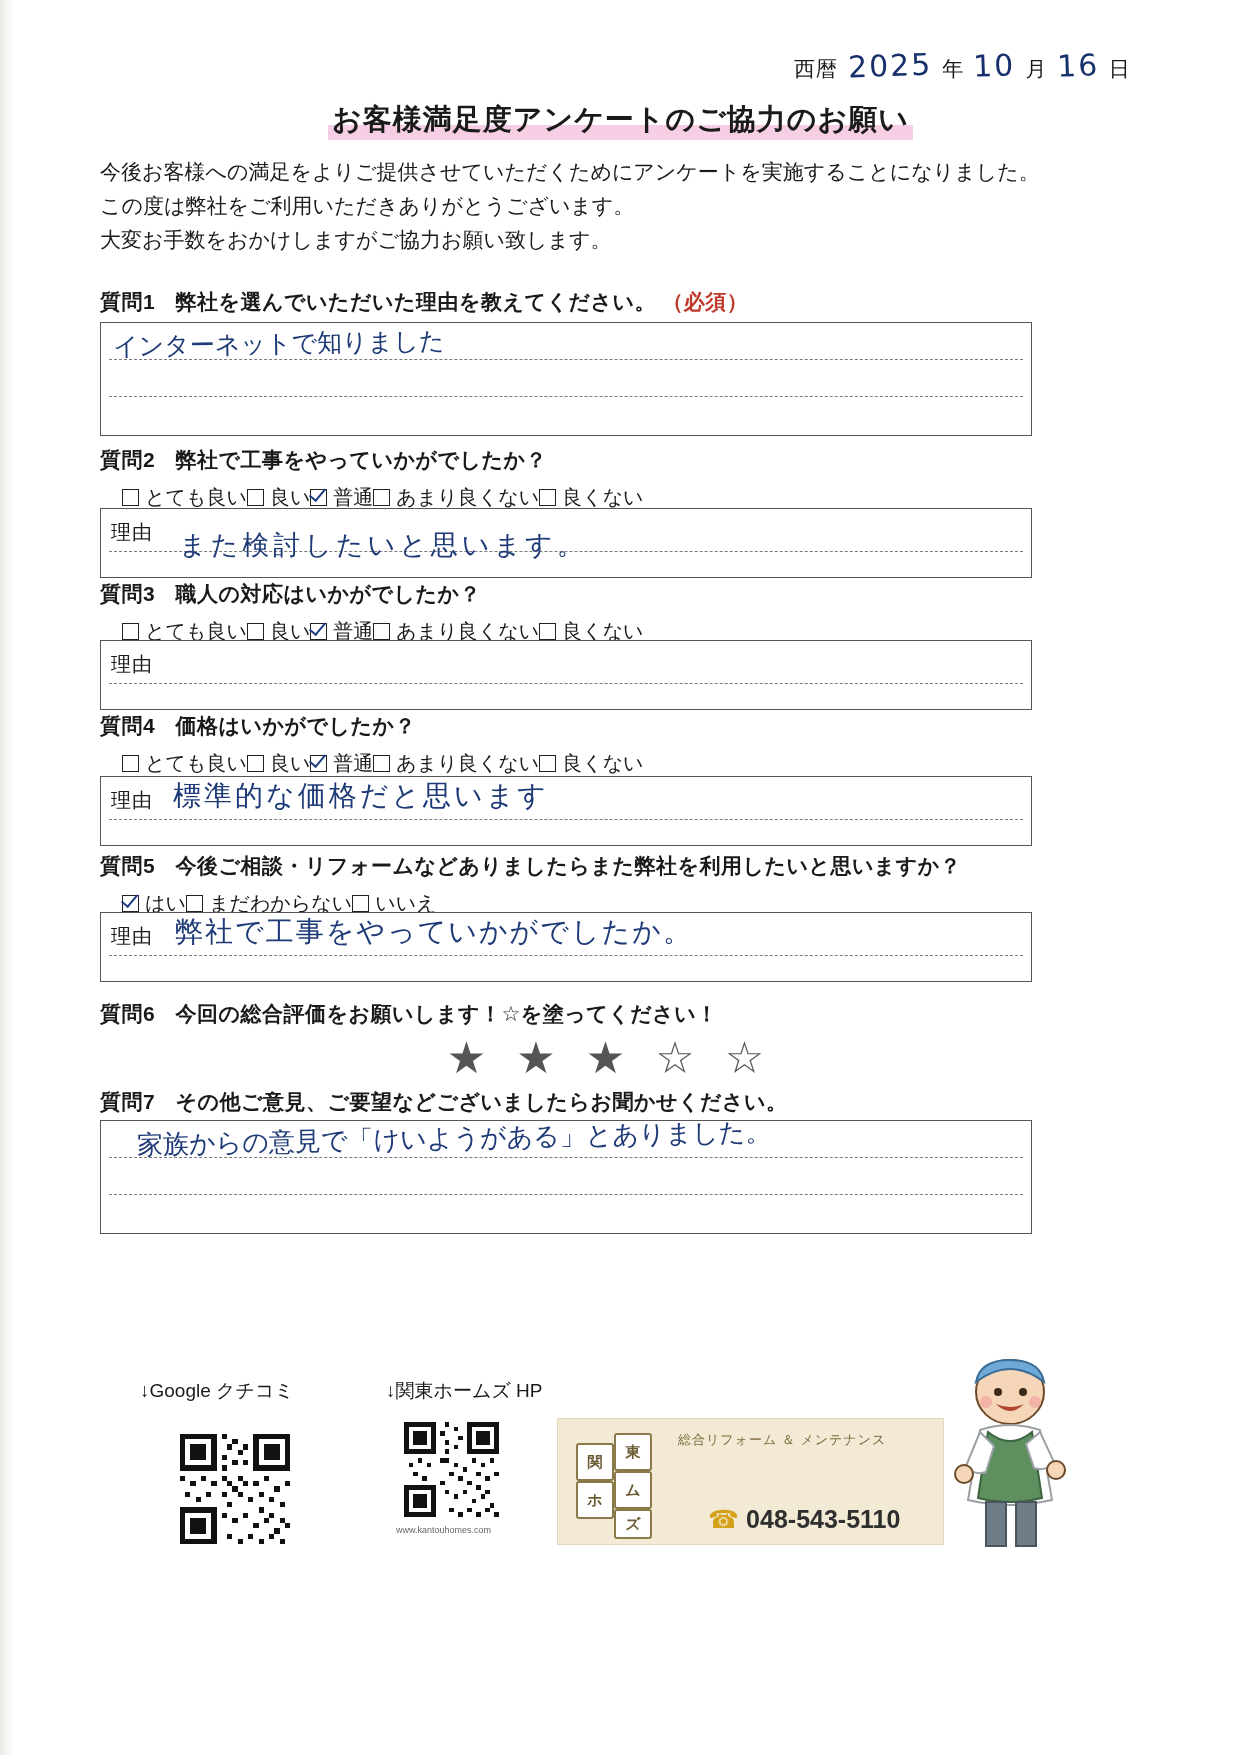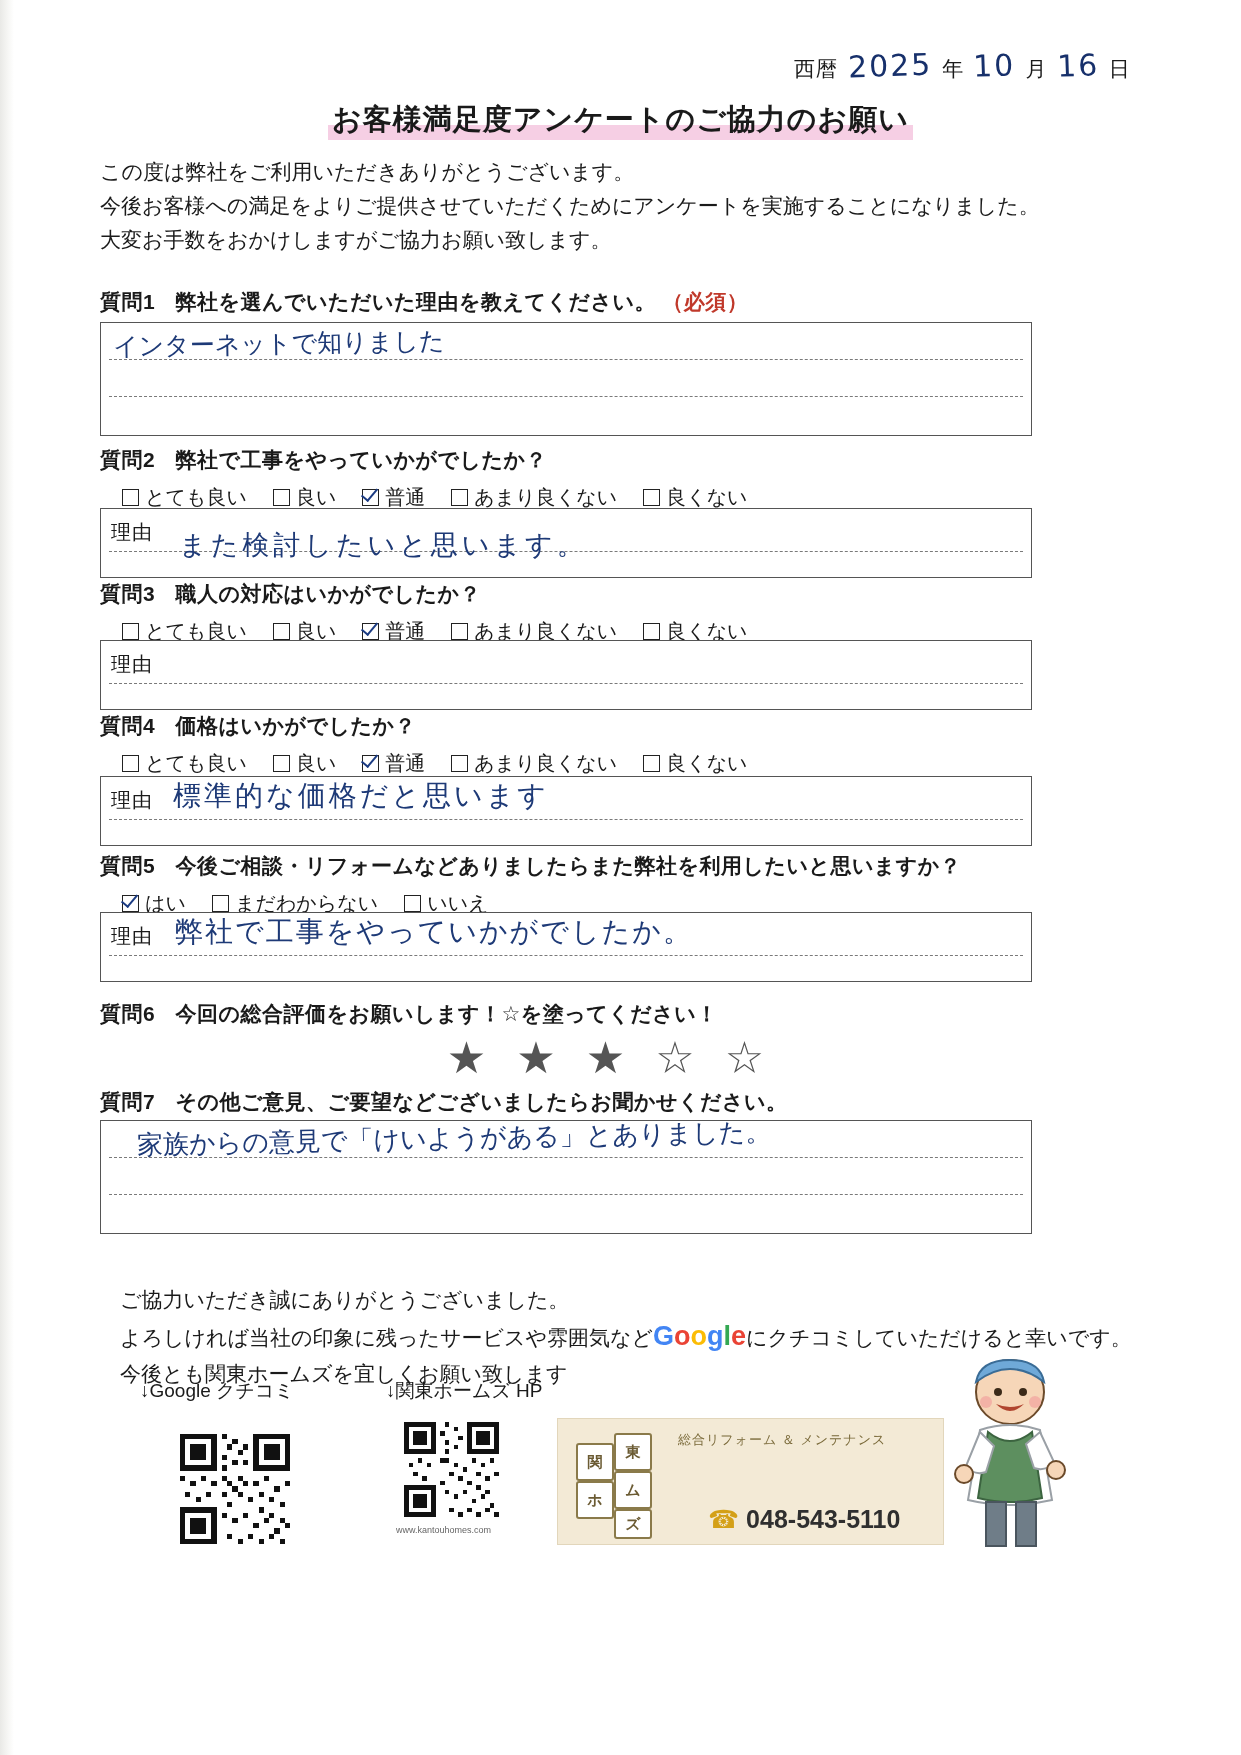--- a/index.html
+++ b/index.html
@@ -29,21 +29,21 @@
 
   
   .intro{position:absolute;left:100px;top:155px;width:1050px;font-size:21px;line-height:34px;}
 
   
   .q{position:absolute;left:100px;width:1041px;}
   .q-head{font-size:21px;font-weight:bold;letter-spacing:0.5px;}
   .q-head .qnum{margin-right:14px;}
   .q-head .required{color:#c0392b;font-weight:bold;}
 
-  .choices{display:flex;gap:26px;font-size:20px;margin-top:10px;padding-left:22px;align-items:center;}
+  .choices{display:flex;font-size:20px;margin-top:10px;padding-left:22px;align-items:center;}
   .choice{display:flex;align-items:center;gap:6px;}
   .box{display:inline-block;width:15px;height:15px;border:1.6px solid #222;position:relative;}
   .box.checked::after{content:"";position:absolute;left:2px;top:-5px;width:7px;height:14px;
     border:solid #1b3b82;border-width:0 2.2px 2.2px 0;transform:rotate(40deg);}
 
   
   .abox{border:1.4px solid #555;position:relative;background:#fff;}
   .abox .rule{position:absolute;left:8px;right:8px;border-top:1.4px dashed #7a7a7a;}
   .reason-label{position:absolute;left:10px;font-size:20px;letter-spacing:1px;}
 
@@ -89,22 +89,22 @@
     <span class="date-unit">月</span>
     <span class="hand date-val">16</span>
     <span class="date-unit">日</span>
   </div>
 
   <div class="title-wrap">
     <span class="title">お客様満足度アンケートのご協力のお願い</span>
   </div>
 
   <div class="intro">
+    <div>今後お客様への満足をよりご提供させていただくためにアンケートを実施することになりました。</div>
     <div>この度は弊社をご利用いただきありがとうございます。</div>
-    <div>今後お客様への満足をよりご提供させていただくためにアンケートを実施することになりました。</div>
     <div>大変お手数をおかけしますがご協力お願い致します。</div>
   </div>
 
   <div class="q" style="top:288px;">
     <div class="q-head">
       <span class="qnum">質問1</span>
       <span>弊社を選んでいただいた理由を教えてください。</span>
       <span class="required">（必須）</span>
     </div>
   </div>
@@ -256,27 +256,20 @@
       <span class="qnum">質問7</span>
       <span>その他ご意見、ご要望などございましたらお聞かせください。</span>
     </div>
   </div>
   <div class="abox" style="position:absolute;left:100px;top:1120px;width:930px;height:112px;">
     <div class="rule" style="top:36px;"></div>
     <div class="rule" style="top:73px;"></div>
     <span class="hw" style="left:36px;top:0px;font-size:26px;transform:rotate(-1.2deg);">家族からの意見で「けいようがある」とありました。</span>
   </div>
 
-  <div class="footer">
-    <div>ご協力いただき誠にありがとうございました。</div>
-    <div>
-      <span>よろしければ当社の印象に残ったサービスや雰囲気など</span><span class="gword"><span class="g-b">G</span><span class="g-r">o</span><span class="g-y">o</span><span class="g-b">g</span><span class="g-g">l</span><span class="g-r">e</span></span><span>にクチコミしていただけると幸いです。</span>
-    </div>
-    <div>今後とも関東ホームズを宜しくお願い致します</div>
-  </div>
 
   <div class="qr-labels" style="left:140px;">↓Google クチコミ</div>
   <div class="qr-labels" style="left:386px;">↓関東ホームズ HP</div>
 
   <div class="qr" style="left:180px;top:1434px;width:110px;height:110px;">
     <svg width="110" height="110" viewBox="0 0 21 21" shape-rendering="crispEdges">
       <rect width="21" height="21" fill="#fff"></rect>
       <g fill="#111">
         <rect x="0" y="0" width="7" height="1"></rect>
           <rect x="0" y="6" width="7" height="1"></rect>

